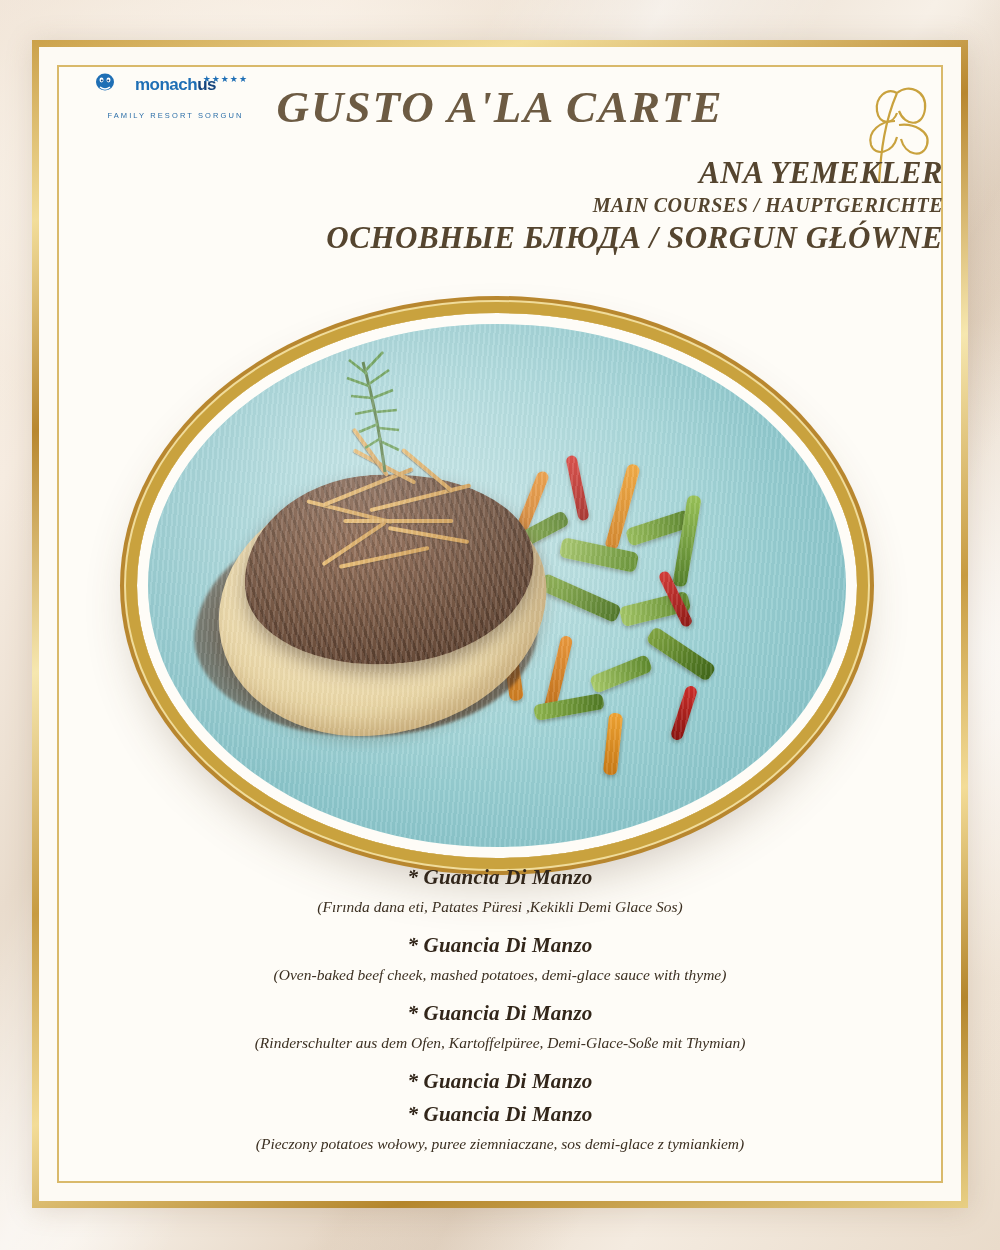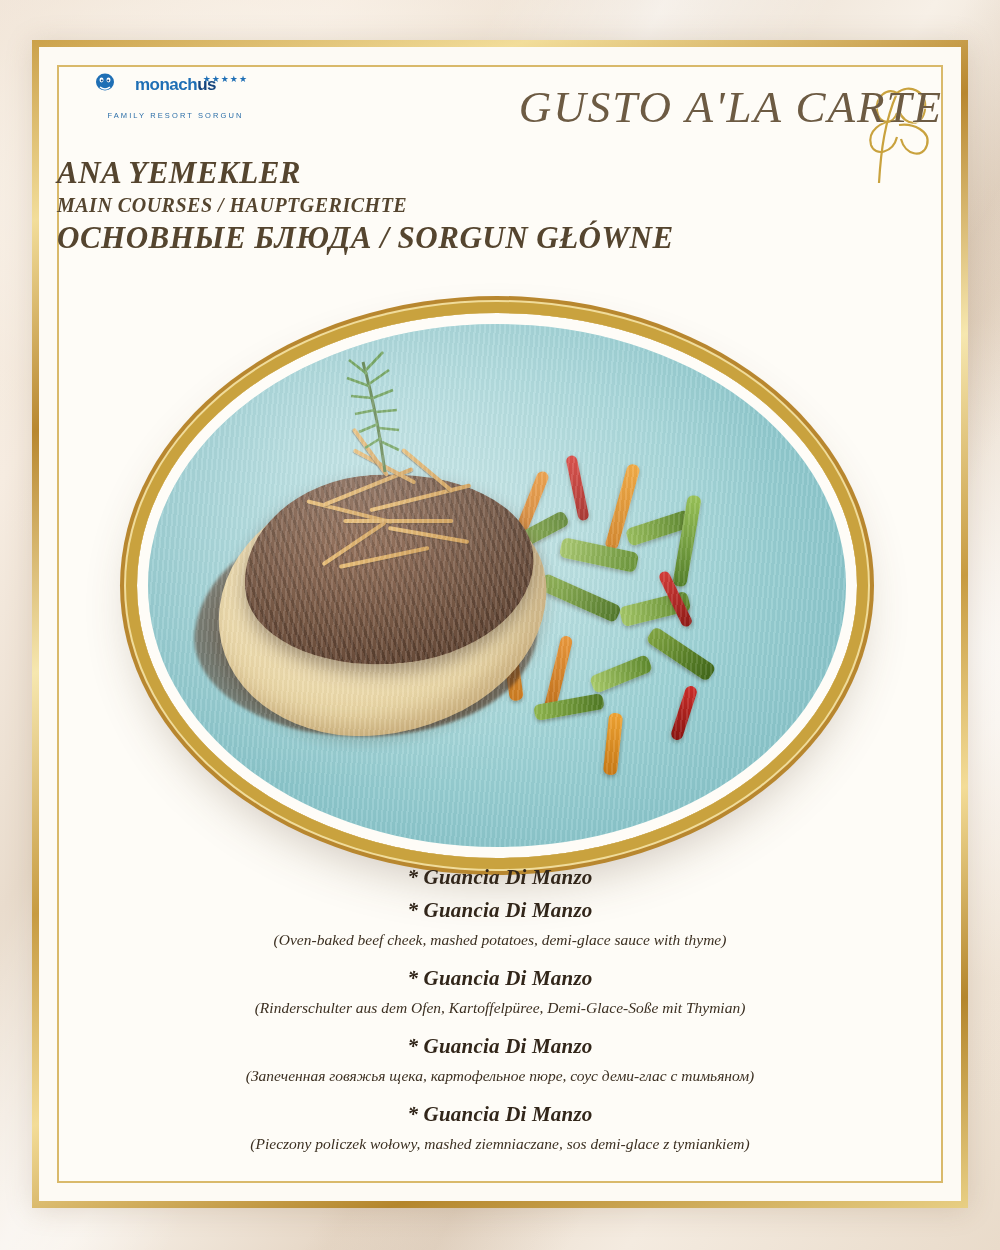--- a/index.html
+++ b/index.html
@@ -113,36 +113,36 @@
     width: 24px;
     height: 24px;
   }
 
   
   .title {
     position: absolute;
     left: 0;
     top: 16px;
     width: 886px;
-    text-align: right;
+    text-align: center;
     font-family: "Liberation Serif", serif;
     font-style: italic;
-    font-weight: normal;
+    font-weight: bold;
     font-size: 45px;
     letter-spacing: 2px;
     color: #6d5b43;
     text-shadow: 0 1px 1px rgba(255,255,255,0.7);
   }
 
   .subtitles {
     position: absolute;
     left: 0;
     top: 88px;
     width: 886px;
-    text-align: left;
+    text-align: right;
     color: #55452f;
   }
   .subtitles div {
     font-style: italic;
     font-weight: bold;
     line-height: 1.28;
     letter-spacing: 0.5px;
   }
   .sub1 { font-size: 31px; }
   .sub2 { font-size: 20px; }
@@ -388,28 +388,28 @@
             <path d="M53 68 L74 66"></path>
               <path d="M56 84 L76 86"></path>
               <path d="M59 98 L76 106"></path>
           </g>
         </svg>
       </div>
     </div>
 
     <div class="menu">
       <div class="dish-name">* Guancia Di Manzo</div>
+      <div class="dish-desc">(Fırında dana eti,  Patates Püresi ,Kekikli Demi Glace Sos)</div>
 
       <div class="dish-name">* Guancia Di Manzo</div>
       <div class="dish-desc">(Oven-baked beef cheek, mashed potatoes,  demi-glace sauce with thyme)</div>
 
       <div class="dish-name">* Guancia Di Manzo</div>
       <div class="dish-desc">(Rinderschulter aus dem Ofen, Kartoffelpüree, Demi-Glace-Soße mit Thymian)</div>
 
       <div class="dish-name">* Guancia Di Manzo</div>
-      <div class="dish-desc">(Запеченная говяжья щека, картофельное пюре, соус деми-глас с тимьяном)</div>
 
       <div class="dish-name">* Guancia Di Manzo</div>
-      <div class="dish-desc">(Pieczony policzek wołowy, mashed ziemniaczane, sos demi-glace z tymiankiem)</div>
+      <div class="dish-desc">(Pieczony potatoes wołowy, puree ziemniaczane, sos demi-glace z tymiankiem)</div>
     </div>
 
   </div>
 </div>
 
 </body></html>

